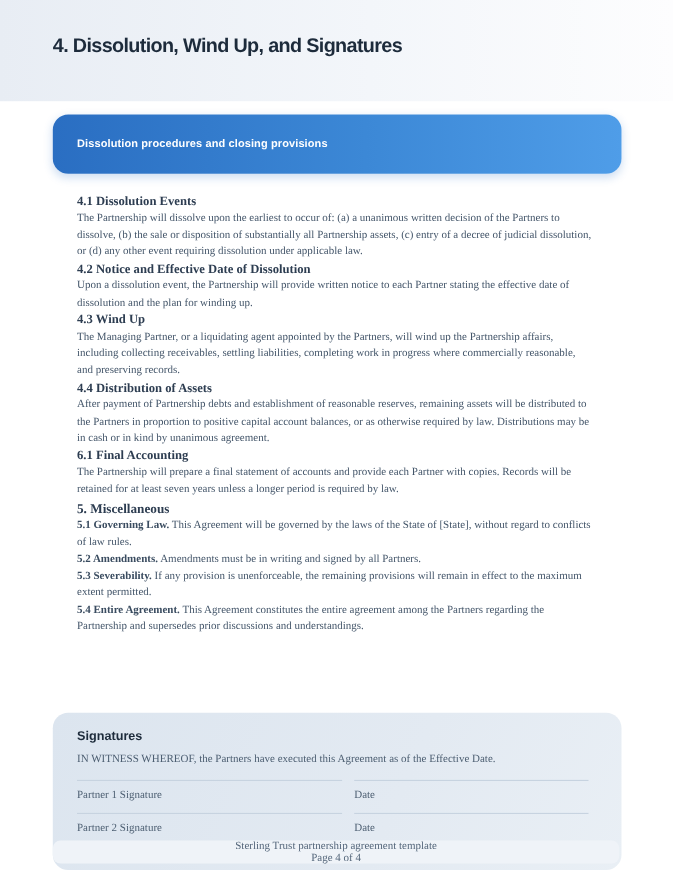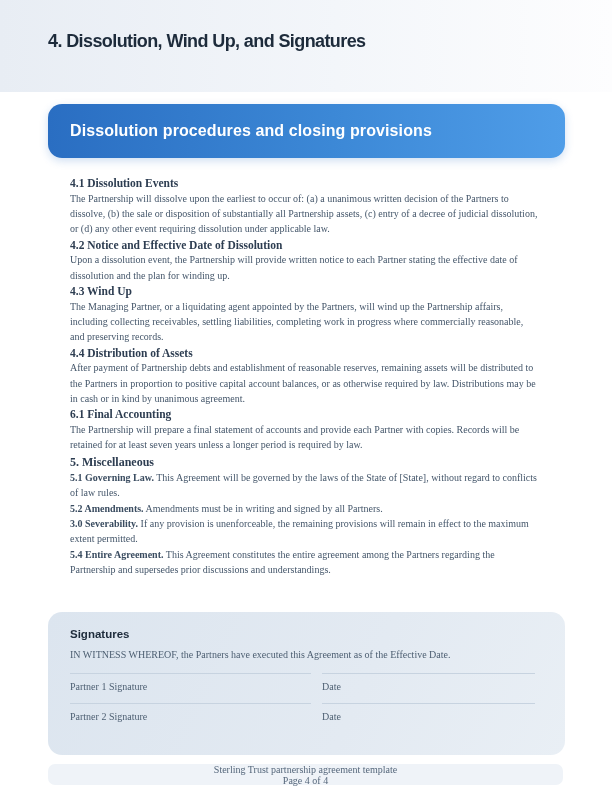--- a/index.html
+++ b/index.html
@@ -11,35 +11,35 @@
     background:linear-gradient(90deg,#e8edf4 0%,#f3f6fa 55%,#fdfdfe 100%);}
   .page-title{position:absolute;left:48px;top:31px;margin:0;
     font-family:"Liberation Sans",sans-serif;font-weight:bold;font-size:18px;
     letter-spacing:-0.6px;color:#1d2b3b;}
 
   
   .banner{position:absolute;left:48px;top:104px;width:517px;height:54px;border-radius:14px;
     background:linear-gradient(90deg,#2a6ec2 0%,#3c88d6 55%,#4f9de8 100%);
     box-shadow:0 3px 8px rgba(42,110,194,0.22);
     display:flex;align-items:center;box-sizing:border-box;padding-left:22px;}
-  .banner-label{font-family:"Liberation Sans",sans-serif;font-weight:bold;font-size:16px;
+  .banner-label{font-family:"Liberation Sans",sans-serif;font-weight:bold;font-size:10px;
     letter-spacing:0.1px;color:#ffffff;}
 
   
   .content{position:absolute;left:70px;top:177px;width:470px;color:#44566a;}
   .sec-heading{font-family:"Liberation Serif",serif;font-weight:bold;font-size:11.5px;
     line-height:13.5px;color:#2d3d51;margin:2px 0 0 0;}
   .sec-heading.first{margin-top:0;}
   .sec-heading.major{font-size:12px;line-height:15px;}
   .sec-body{font-size:10px;line-height:15.4px;margin:0;}
   .clause{font-size:10px;line-height:15.4px;margin:0;}
   .clause b{color:#3a4c60;}
 
   
-  .sig-panel{position:absolute;left:48px;top:612px;width:517px;height:143px;border-radius:14px;
+  .sig-panel{position:absolute;left:48px;top:648px;width:517px;height:143px;border-radius:14px;
     background:linear-gradient(115deg,#dce5ef 0%,#e3eaf2 60%,#e9eff5 100%);
     box-sizing:border-box;padding:16px 22px 0 22px;}
   .sig-heading{font-family:"Liberation Sans",sans-serif;font-weight:bold;font-size:11.5px;
     color:#1d2b3b;margin:0;}
   .sig-witness{font-size:10px;line-height:15px;color:#4c5e71;margin:7px 0 0 0;}
   .sig-row{display:flex;margin-top:11px;}
   .sig-col{border-top:1px solid #c7d3e0;padding-top:7px;
     font-size:10px;color:#4d5f72;}
   .sig-col.left{width:241px;margin-right:11px;}
   .sig-col.right{width:213px;}
@@ -74,21 +74,21 @@
   <h2 class="sec-heading">4.4 Distribution of Assets</h2>
   <p class="sec-body">After payment of Partnership debts and establishment of reasonable reserves, remaining assets will be distributed to the Partners in proportion to positive capital account balances, or as otherwise required by law. Distributions may be in cash or in kind by unanimous agreement.</p>
 
   <h2 class="sec-heading">6.1 Final Accounting</h2>
   <p class="sec-body">The Partnership will prepare a final statement of accounts and provide each Partner with copies. Records will be retained for at least seven years unless a longer period is required by law.</p>
 
   <h2 class="sec-heading major">5. Miscellaneous</h2>
 
   <p class="clause"><b>5.1 Governing Law.</b><span> This Agreement will be governed by the laws of the State of [State], without regard to conflicts of law rules.</span></p>
   <p class="clause"><b>5.2 Amendments.</b><span> Amendments must be in writing and signed by all Partners.</span></p>
-  <p class="clause"><b>3.0 Severability.</b><span> If any provision is unenforceable, the remaining provisions will remain in effect to the maximum extent permitted.</span></p>
+  <p class="clause"><b>5.3 Severability.</b><span> If any provision is unenforceable, the remaining provisions will remain in effect to the maximum extent permitted.</span></p>
   <p class="clause"><b>5.4 Entire Agreement.</b><span> This Agreement constitutes the entire agreement among the Partners regarding the Partnership and supersedes prior discussions and understandings.</span></p>
 </div>
 
 <div class="sig-panel">
   <h3 class="sig-heading">Signatures</h3>
   <p class="sig-witness">IN WITNESS WHEREOF, the Partners have executed this Agreement as of the Effective Date.</p>
 
   <div class="sig-row">
     <div class="sig-col left">Partner 1 Signature</div>
     <div class="sig-col right">Date</div>

